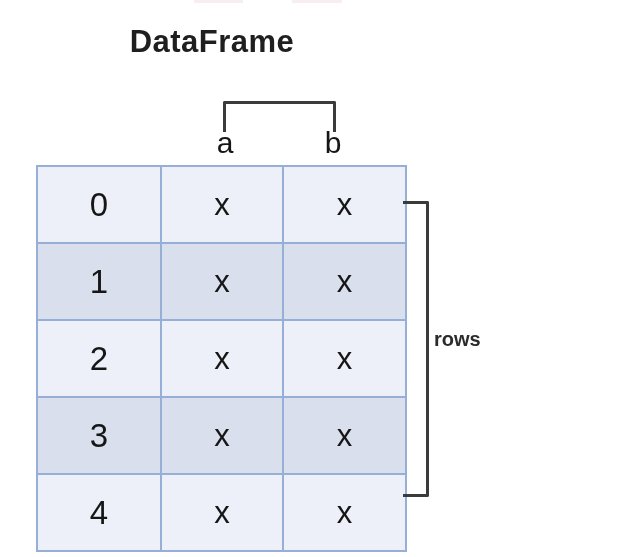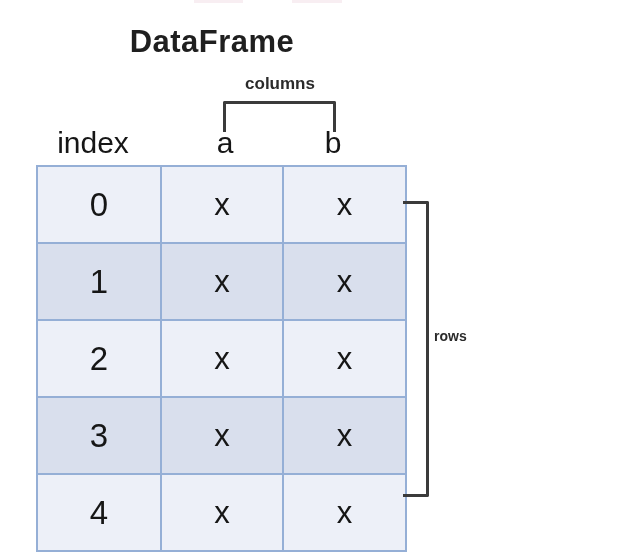--- a/index.html
+++ b/index.html
@@ -98,21 +98,21 @@
     height: 290px;
     border-top: 3px solid var(--bracket, #3b3b3b);
     border-right: 3px solid var(--bracket, #3b3b3b);
     border-bottom: 3px solid var(--bracket, #3b3b3b);
     border-radius: 0 2px 2px 0;
   }
   .rows-label {
     position: absolute;
     left: 434px;
     top: 328px;
-    font-size: 14px;
+    font-size: 20px;
     font-weight: 700;
     color: #2b2b2b;
     white-space: nowrap;
   }
 
   .watermark {
     position: absolute;
     right: 13px;
     top: 529px;
     font-size: 16px;
@@ -124,24 +124,22 @@
 </head>
 <body>
 
 <div class="canvas">
 
   <div class="artifact-bar one"></div>
   <div class="artifact-bar two"></div>
 
   <div class="title">DataFrame</div>
 
-  <div class="columns-label">columns</div>
   <div class="columns-bracket"></div>
 
-  <div class="hdr index">index</div>
   <div class="hdr col-a">a</div>
   <div class="hdr col-b">b</div>
 
   <table class="df">
     <tbody>
         <tr>
       <td class="c0 idx">0</td>
       <td class="c1">x</td>
       <td class="c2">x</td>
     </tr>

